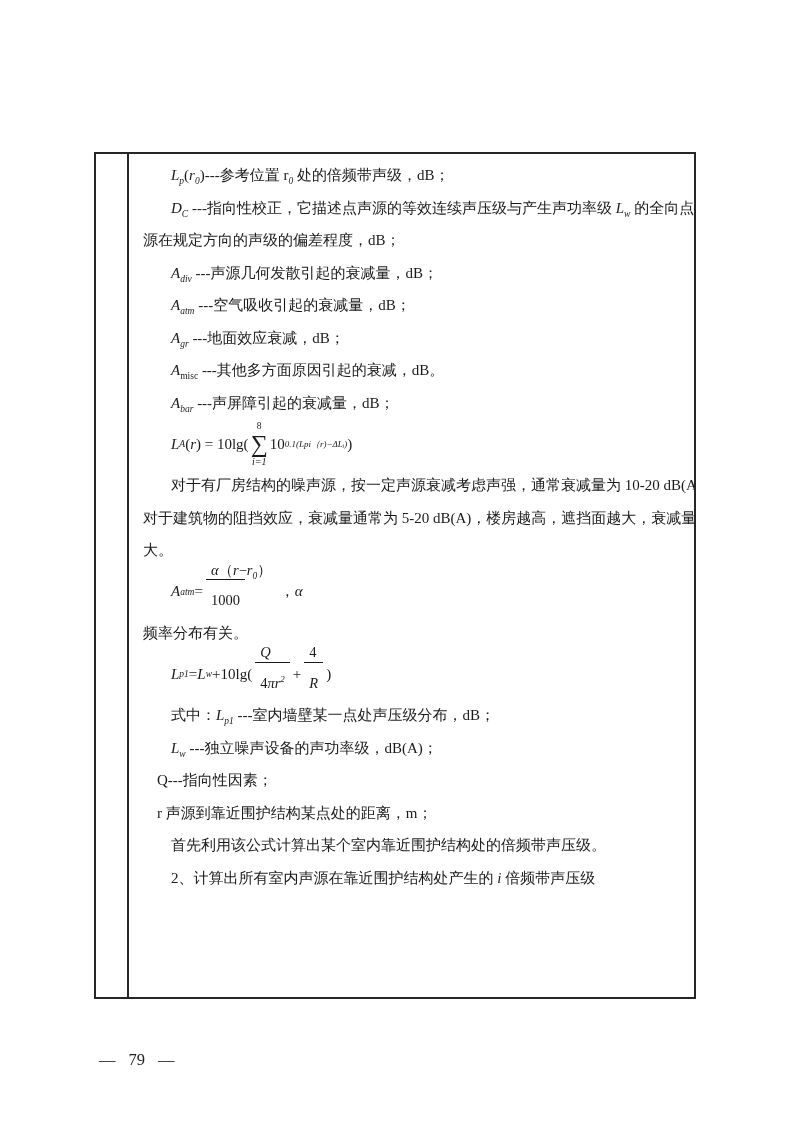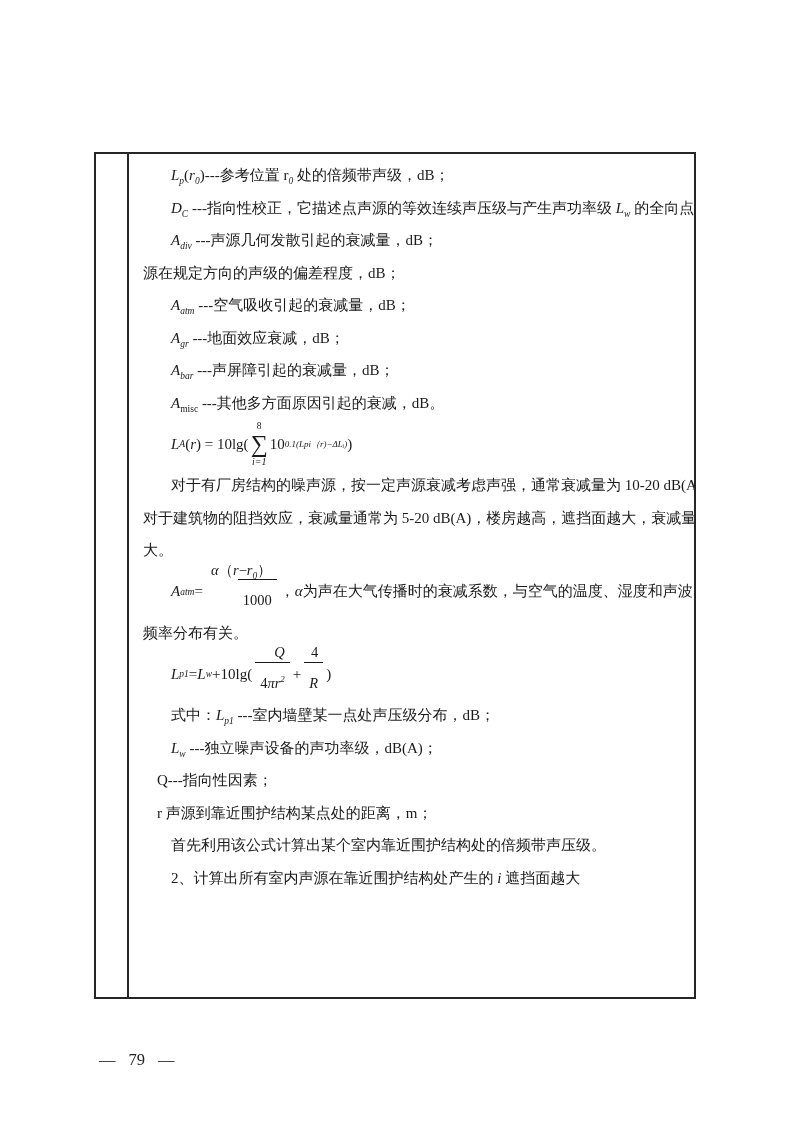--- a/index.html
+++ b/index.html
@@ -25,21 +25,21 @@
   .line { line-height:32.5px; white-space:nowrap; }
   .line.formula { height:50px; display:flex; align-items:center; }
   .ind0 { margin-left:0; }
   .ind1 { margin-left:14px; }
   .ind2 { margin-left:28px; }
   .v { font-style:italic; font-family:"Liberation Serif",serif; }
   sub.sb { font-size:9.5px; line-height:0; }
   sub.sb.i { font-style:italic; }
   sup.sp { font-size:9px; line-height:0; font-style:italic; }
   .frac {
-    display:inline-flex; flex-direction:column; align-items:flex-end;
+    display:inline-flex; flex-direction:column; align-items:flex-start;
     vertical-align:middle; margin:0 3px; line-height:1.2; font-size:14.5px;
   }
   .frac .num { padding:0 5px; }
   .frac .den { padding:12px 5px; border-top:1.4px solid #1a1a1a; }
   .sum {
     display:inline-flex; flex-direction:column; align-items:center;
     vertical-align:middle; line-height:1; margin:0 2px;
   }
   .sum .top { font-size:9.5px; line-height:1.1; }
   .sum .sym { font-size:24px; line-height:1; }
@@ -53,26 +53,26 @@
 <body>
 
 <div class="sheet">
 
   <div class="doc-table">
     <div class="left-col"></div>
     <div class="content">
       <div>
           <div class="line ind2"><span class="v">L</span><sub class="sb i">p</sub><span class="t">(</span><span class="v">r</span><sub class="sb i">0</sub><span class="t">)---参考位置 r</span><sub class="sb i">0</sub><span class="t"> 处的倍频带声级，dB；</span></div>
           <div class="line ind2"><span class="v">D</span><sub class="sb i">C</sub><span class="t"> ---指向性校正，它描述点声源的等效连续声压级与产生声功率级 </span><span class="v">L</span><sub class="sb i">w</sub><span class="t"> 的全向点声</span></div>
+          <div class="line ind0"><span class="t">源在规定方向的声级的偏差程度，dB；</span></div>
           <div class="line ind2"><span class="v">A</span><sub class="sb i">div</sub><span class="t"> ---声源几何发散引起的衰减量，dB；</span></div>
-          <div class="line ind0"><span class="t">源在规定方向的声级的偏差程度，dB；</span></div>
           <div class="line ind2"><span class="v">A</span><sub class="sb i">atm</sub><span class="t"> ---空气吸收引起的衰减量，dB；</span></div>
           <div class="line ind2"><span class="v">A</span><sub class="sb i">gr</sub><span class="t"> ---地面效应衰减，dB；</span></div>
+          <div class="line ind2"><span class="v">A</span><sub class="sb">misc</sub><span class="t"> ---其他多方面原因引起的衰减，dB。</span></div>
           <div class="line ind2"><span class="v">A</span><sub class="sb i">bar</sub><span class="t"> ---声屏障引起的衰减量，dB；</span></div>
-          <div class="line ind2"><span class="v">A</span><sub class="sb">misc</sub><span class="t"> ---其他多方面原因引起的衰减，dB。</span></div>
           <div class="line ind2 formula">
             <span class="v">L</span>
             <sub class="sb i">A</sub>
             <span class="t">(</span>
             <span class="v">r</span>
             <span class="t">) = 10lg(</span>
             <span class="sum">
               <span class="top">8</span>
               <span class="sym">∑</span>
               <span class="bot">i=1</span>
@@ -87,21 +87,20 @@
           <div class="line ind2 formula">
             <span class="v">A</span>
             <sub class="sb i">atm</sub>
             <span class="t"> = </span>
             <span class="frac">
               <span class="num"><span class="v">α</span><span class="t">（</span><span class="v">r</span><span class="t">−</span><span class="v">r</span><sub class="sb i">0</sub><span class="t">）</span></span>
               <span class="den"><span class="t">1000</span></span>
             </span>
             <span class="t">，</span>
             <span class="v">α</span>
-            <span class="t"> 为声在大气传播时的衰减系数，与空气的温度、湿度和声波</span>
           </div>
           <div class="line ind0"><span class="t">频率分布有关。</span></div>
           <div class="line ind2 formula">
             <span class="v">L</span>
             <sub class="sb i">p1</sub>
             <span class="t"> = </span>
             <span class="v">L</span>
             <sub class="sb i">w</sub>
             <span class="t"> +10lg(</span>
             <span class="frac">
@@ -113,21 +112,21 @@
               <span class="num"><span class="t">4</span></span>
               <span class="den"><span class="v">R</span></span>
             </span>
             <span class="t">)</span>
           </div>
           <div class="line ind2"><span class="t">式中：</span><span class="v">L</span><sub class="sb i">p1</sub><span class="t"> ---室内墙壁某一点处声压级分布，dB；</span></div>
           <div class="line ind2"><span class="v">L</span><sub class="sb i">w</sub><span class="t"> ---独立噪声设备的声功率级，dB(A)；</span></div>
           <div class="line ind1"><span class="t">Q---指向性因素；</span></div>
           <div class="line ind1"><span class="t">r 声源到靠近围护结构某点处的距离，m；</span></div>
           <div class="line ind2"><span class="t">首先利用该公式计算出某个室内靠近围护结构处的倍频带声压级。</span></div>
-          <div class="line ind2"><span class="t">2、计算出所有室内声源在靠近围护结构处产生的 </span><span class="v">i</span><span class="t"> 遮挡面越大</span></div>
+          <div class="line ind2"><span class="t">2、计算出所有室内声源在靠近围护结构处产生的 </span><span class="v">i</span><span class="t"> 倍频带声压级</span></div>
         </div>
     </div>
   </div>
 
   <div class="footer">
     <span>—</span>
     <span>79</span>
     <span>—</span>
   </div>
 

